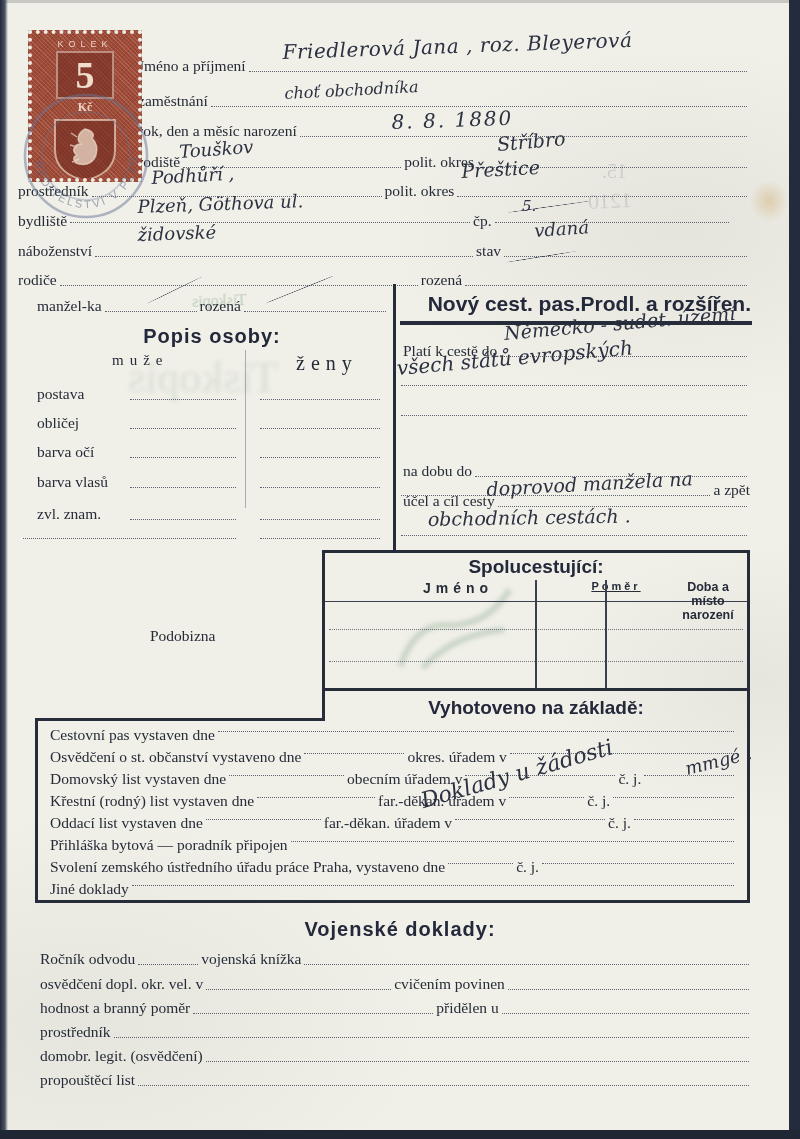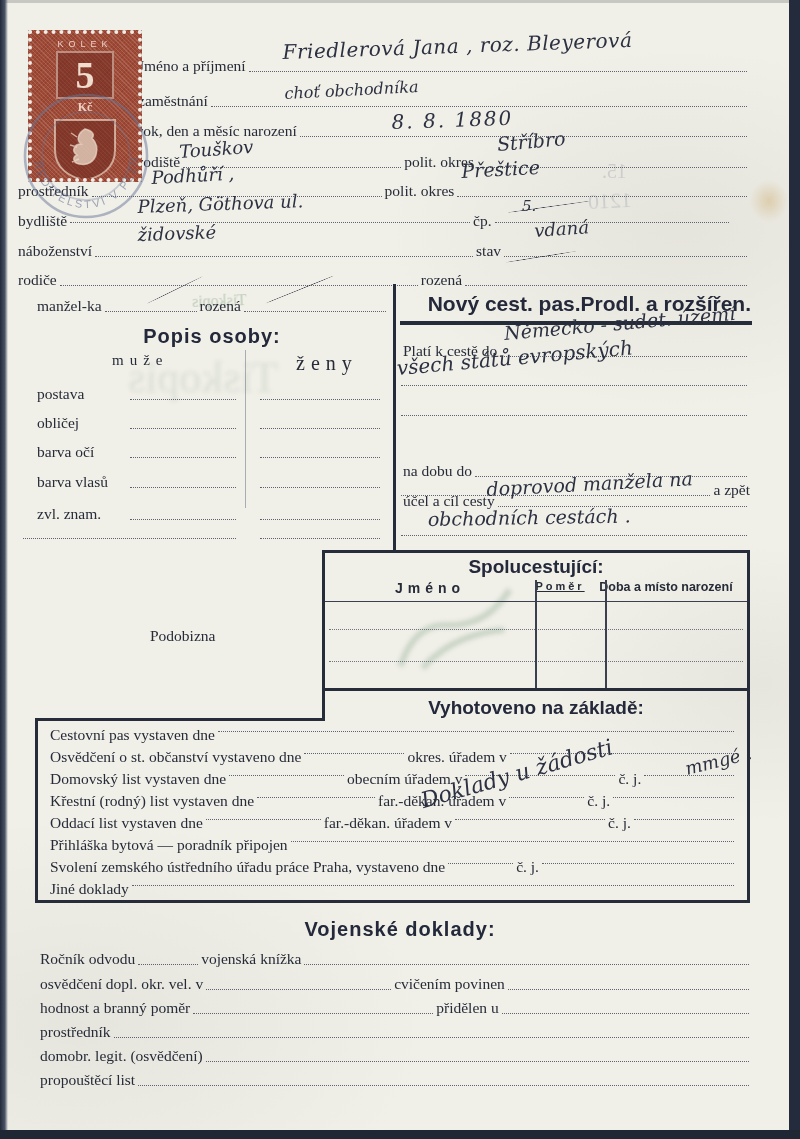--- a/index.html
+++ b/index.html
@@ -43,21 +43,21 @@
       background:rgba(112,44,32,.55);border:2px solid rgba(243,226,210,.5);}
   .stamp .kc{font-size:12px;font-weight:bold;color:rgba(250,232,220,.85);margin-top:1px;}
   .postmark{position:absolute;left:16px;top:86px;width:140px;height:140px;z-index:4;pointer-events:none;}
 
   
   .ctable{position:absolute;left:322px;top:550px;width:428px;height:141px;
       border:3px solid #272c3a;box-sizing:border-box;}
   .ctable .title{position:absolute;left:0;right:0;top:3px;text-align:center;font-size:19px;}
   .chead{position:absolute;left:0;right:0;top:27px;height:21px;display:flex;
       border-bottom:1.4px solid #3a4050;font-family:"Liberation Sans",sans-serif;font-weight:bold;}
-  .chead div{text-align:center;}
+  .chead div{text-align:center;padding-left:28px;}
   .cv{position:absolute;top:27px;bottom:0;width:1.6px;background:#3a4050;}
   .cdot{position:absolute;left:4px;right:4px;border-bottom:1.4px dotted rgba(58,64,82,.7);}
 
   .gapbox{position:absolute;left:322px;top:691px;width:428px;height:29px;box-sizing:border-box;
       border-left:3px solid #272c3a;border-right:3px solid #272c3a;}
   .gapbox .title{position:absolute;left:0;right:0;top:6px;text-align:center;font-size:19px;}
 
   .bigbox{position:absolute;left:35px;top:720px;width:715px;height:183px;box-sizing:border-box;
       border-left:3px solid #272c3a;border-right:3px solid #272c3a;border-bottom:3px solid #272c3a;
       padding:6px 10px 0 12px;}

